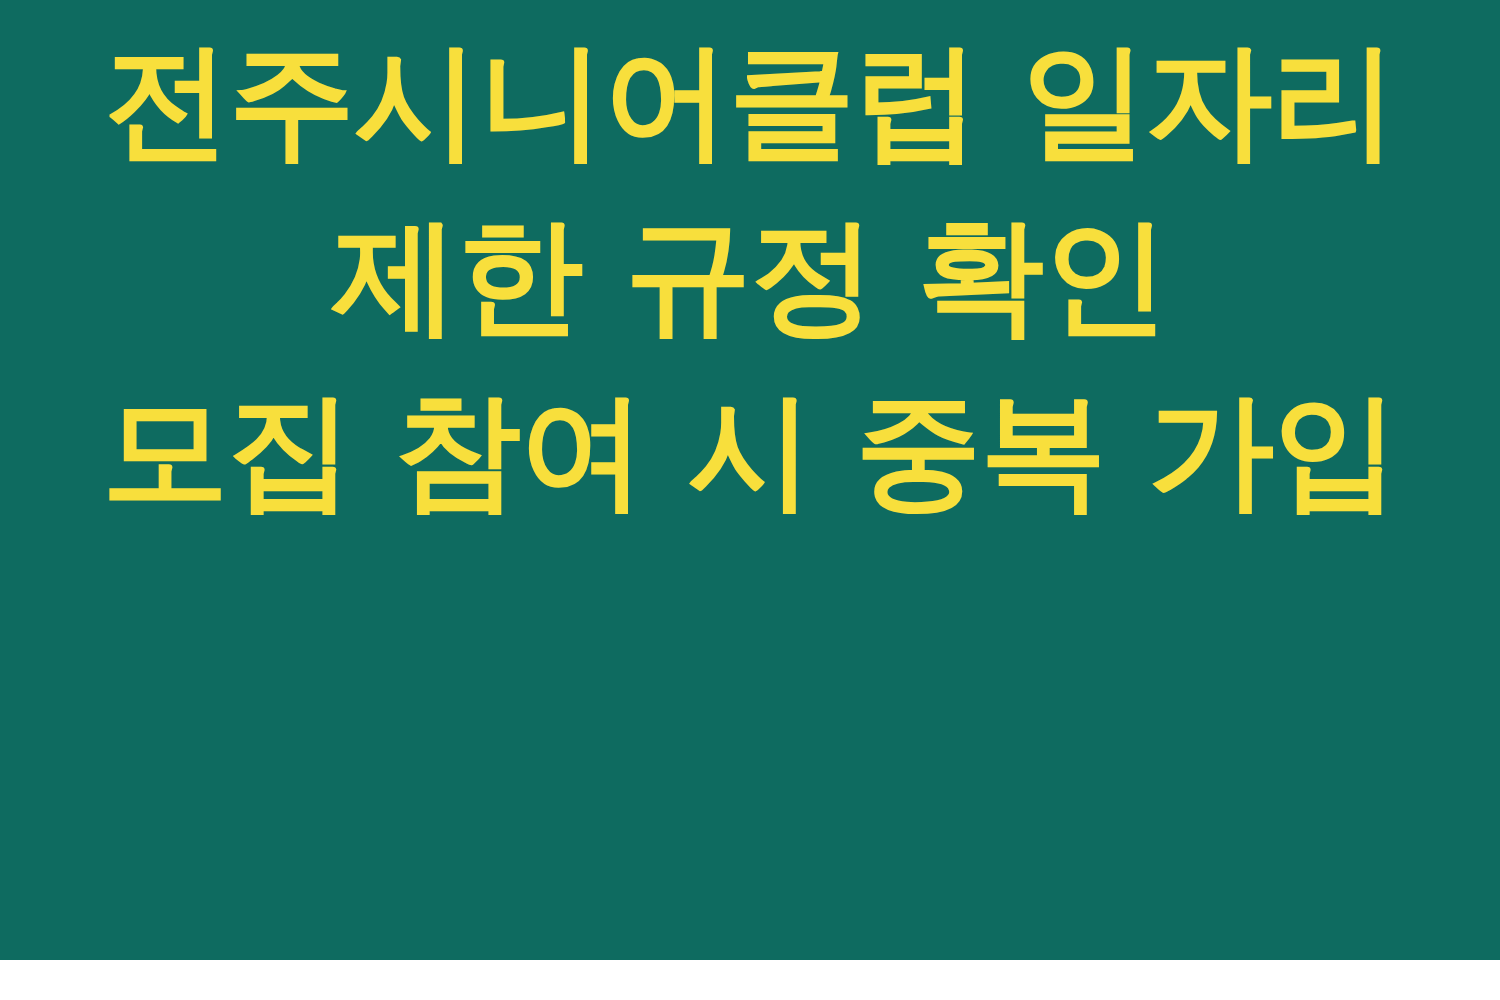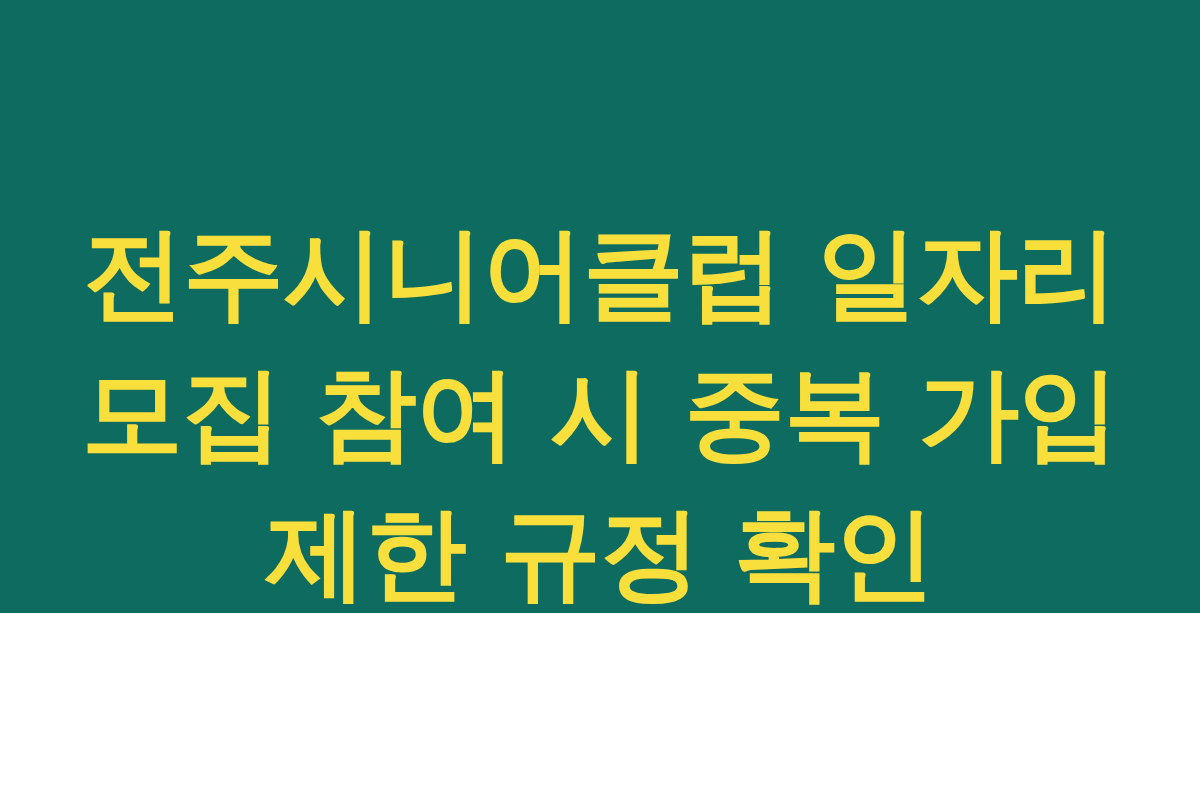--- a/index.html
+++ b/index.html
@@ -10,25 +10,25 @@
   body {
     width: 1200px;
     height: 800px;
     overflow: hidden;
     font-family: "DejaVu Sans", "Liberation Sans", sans-serif;
   }
 
   #banner {
     position: relative;
     width: 1200px;
-    height: 613px;
+    height: 768px;
     box-sizing: border-box;
     background: #0E6B60;
     display: flex;
-    align-items: flex-end;
+    align-items: flex-start;
     justify-content: center;
     -webkit-font-smoothing: antialiased;
   }
 
   #headline {
     width: 1100px;
     text-align: center;
     color: #F8DF3C;
     font-family: "DejaVu Sans", "Liberation Sans", sans-serif;
     font-weight: 700;
@@ -46,16 +46,16 @@
     display: block;
     white-space: nowrap;
   }
 </style>
 </head>
 <body>
 
 <div id="banner" style="background: rgb(14, 107, 96);">
   <h1 id="headline" style="color: rgb(248, 223, 60);">
     <span class="headline-line">전주시니어클럽 일자리</span>
+    <span class="headline-line">제한 규정 확인</span>
     <span class="headline-line">모집 참여 시 중복 가입</span>
-    <span class="headline-line">제한 규정 확인</span>
   </h1>
 </div>
 
 </body></html>

